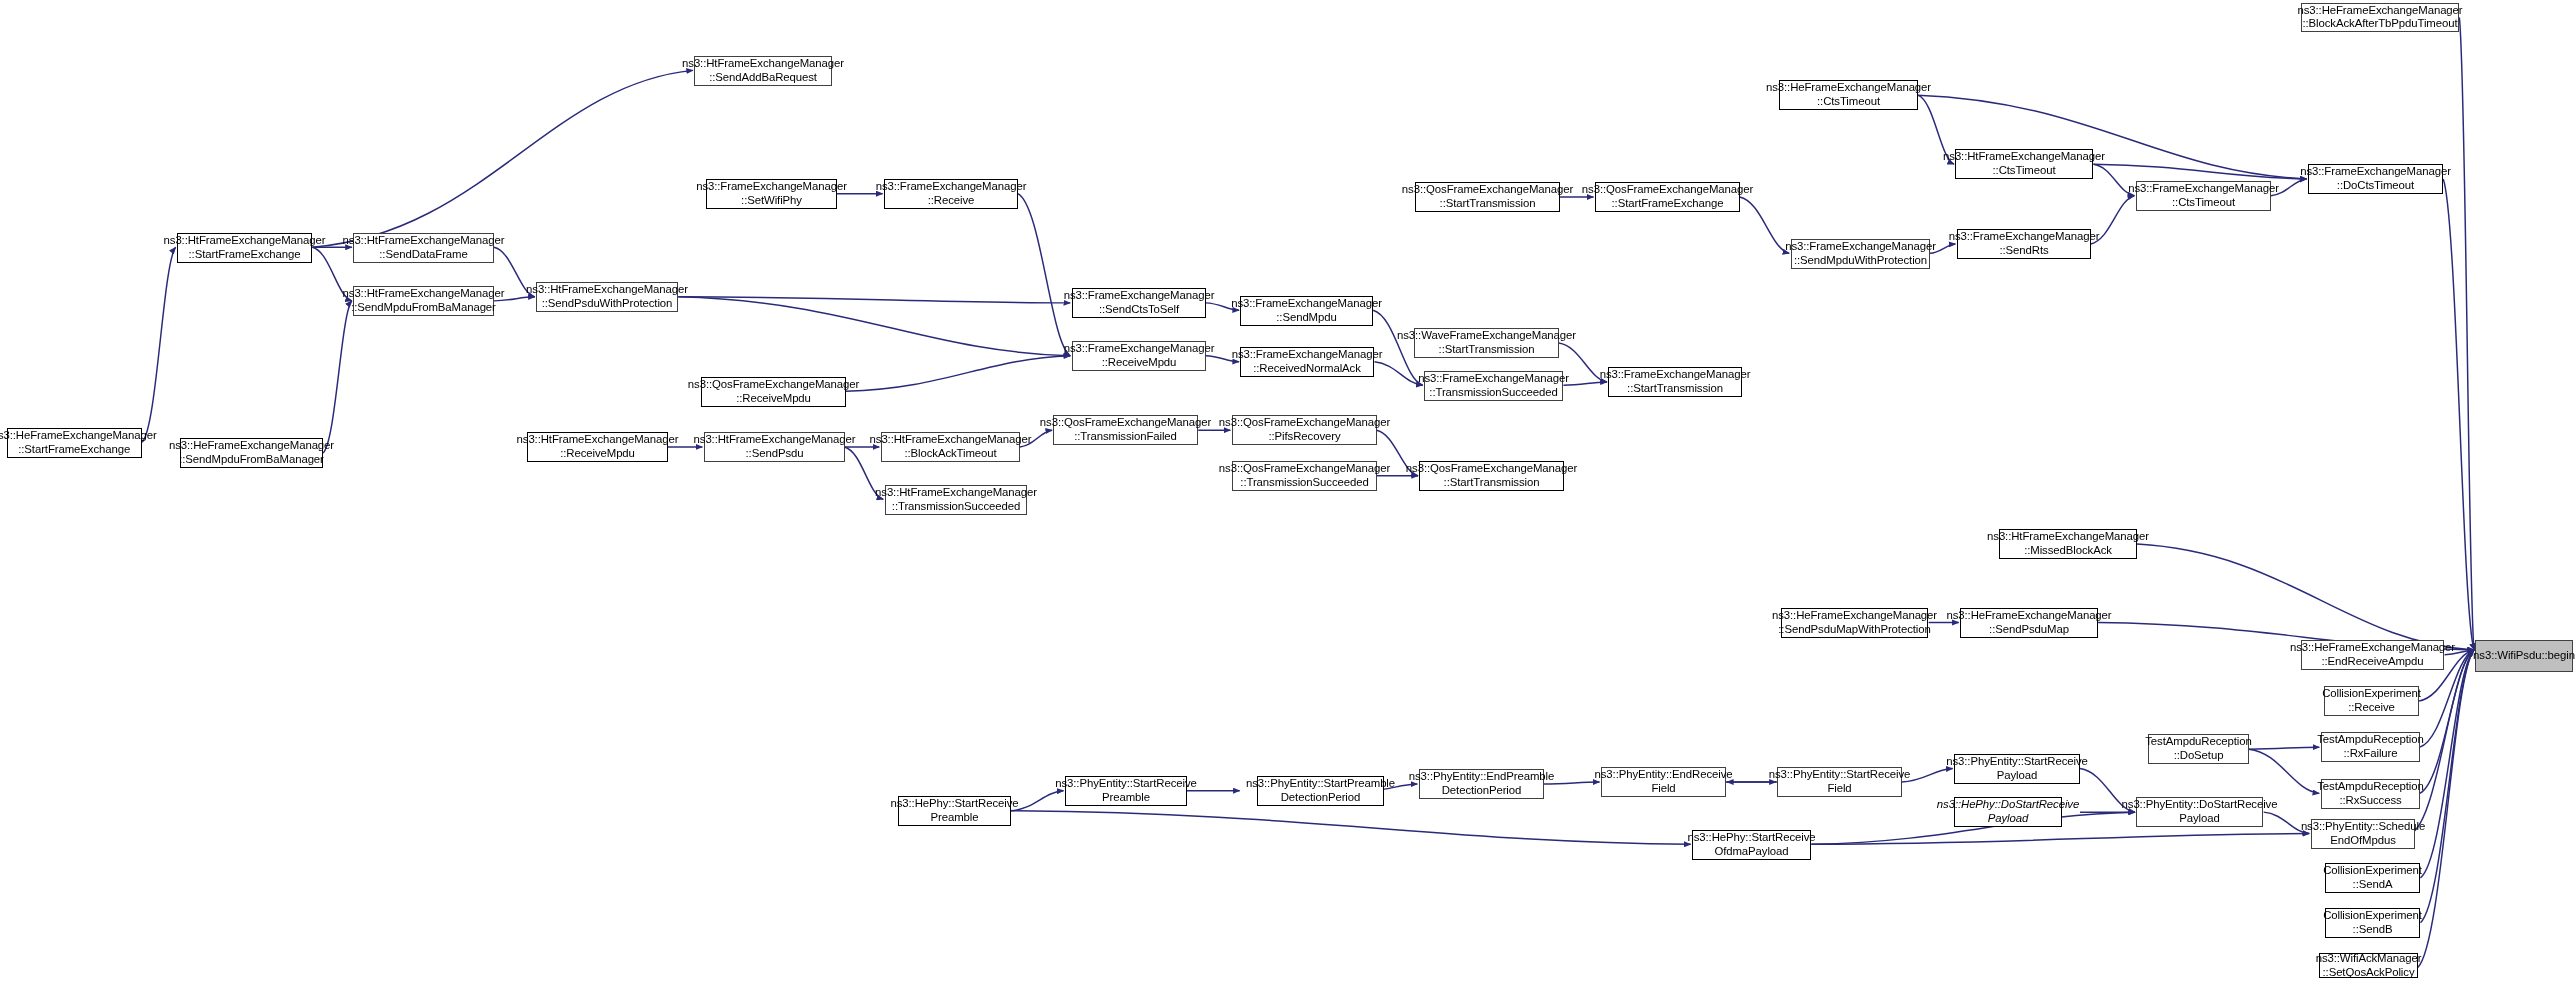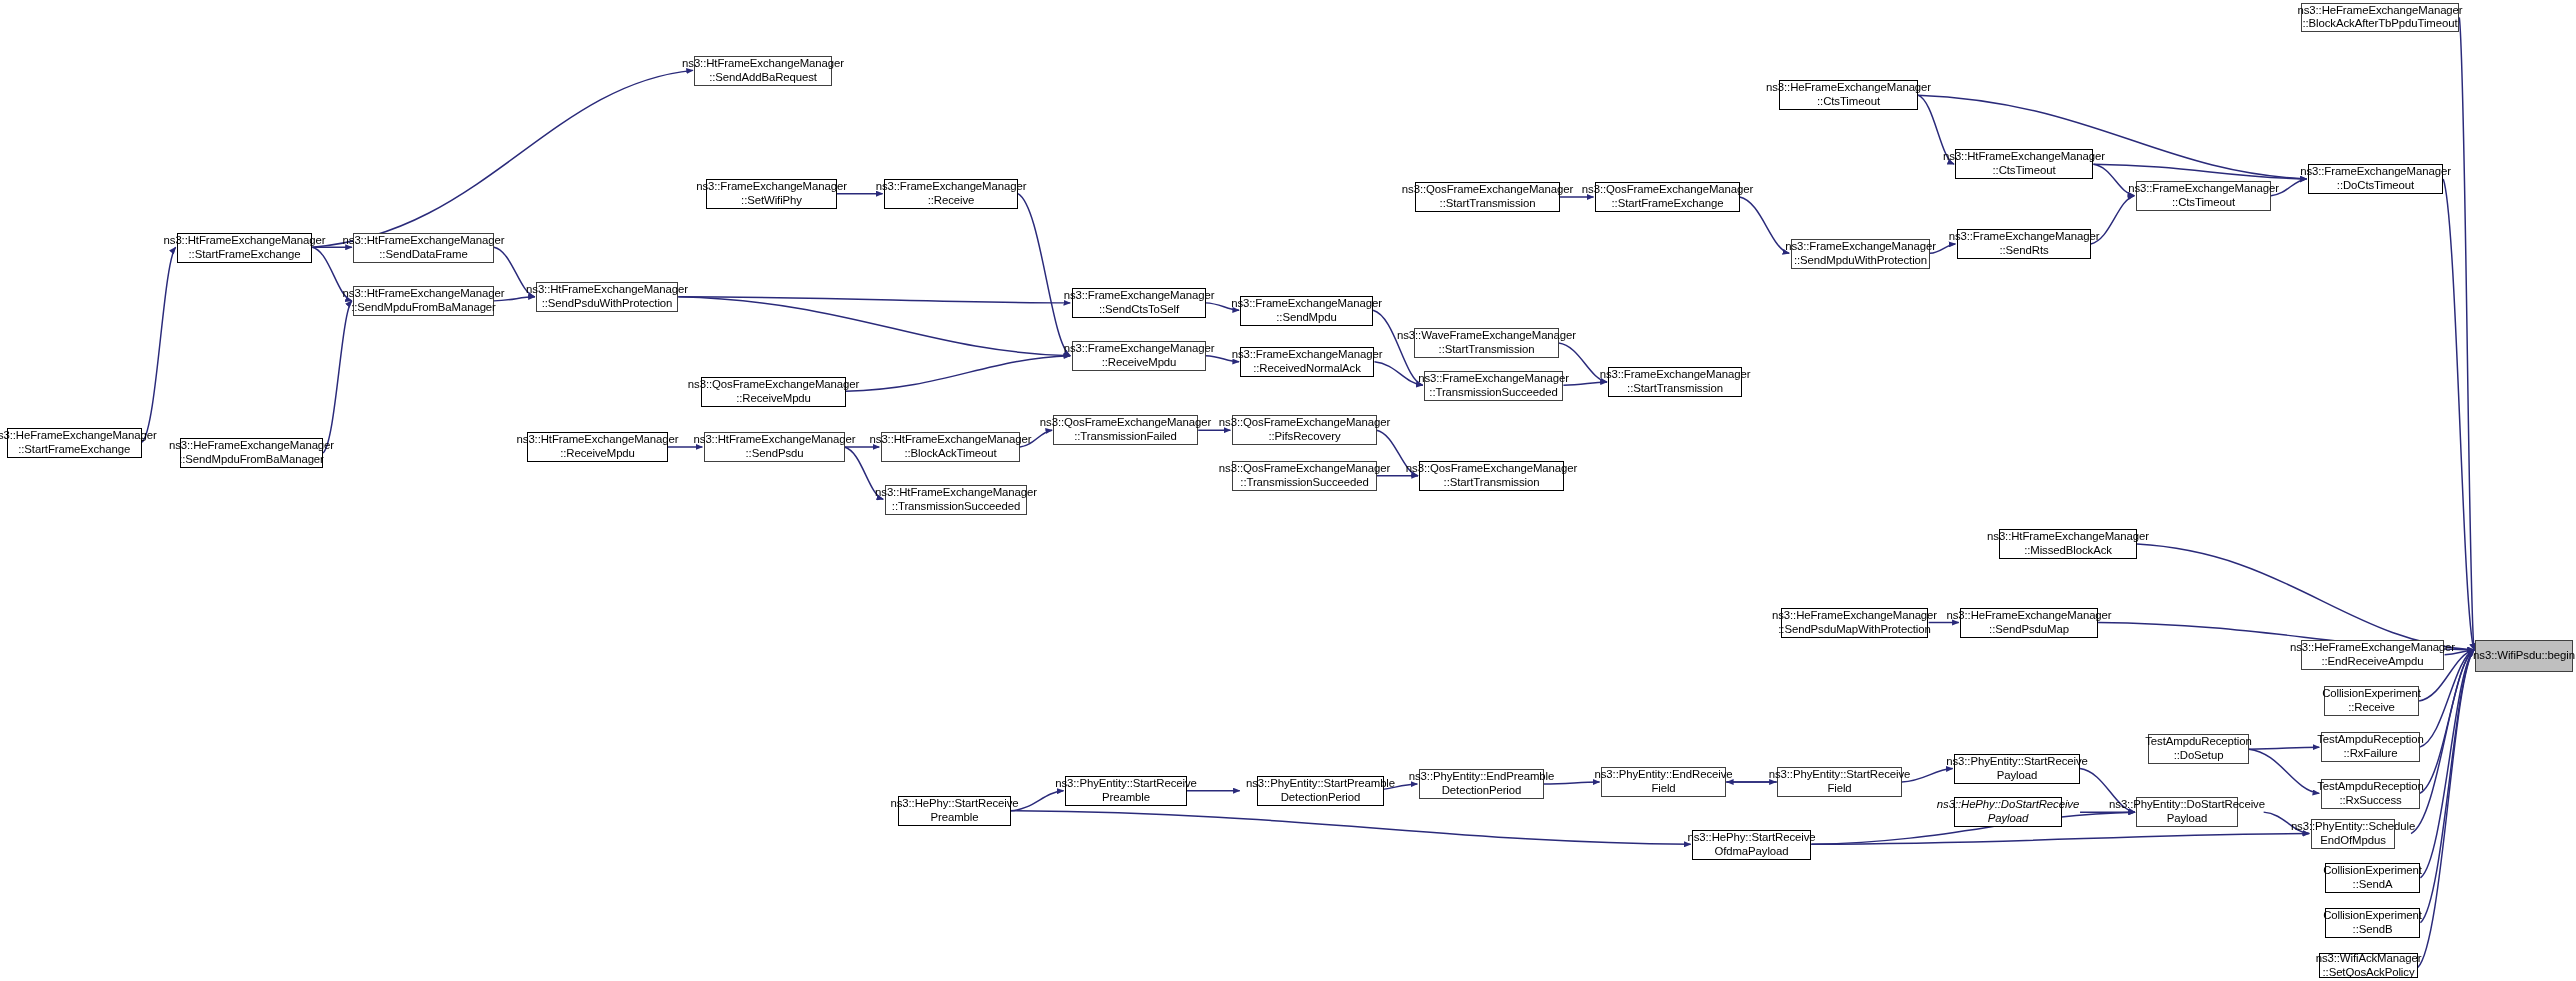--- a/index.html
+++ b/index.html
@@ -185,21 +185,21 @@
       <div class="node" style="left: 1960px; top: 608px; width: 138px; height: 29.5px;">ns3::HeFrameExchangeManager
 ::SendPsduMap</div>
       <div class="node thick" style="left: 2301px; top: 640px; width: 143px; height: 29.5px;">ns3::HeFrameExchangeManager
 ::EndReceiveAmpdu</div>
       <div class="node thick" style="left: 2324px; top: 686px; width: 95px; height: 29.5px;">CollisionExperiment
 ::Receive</div>
       <div class="node thick" style="left: 2321px; top: 732px; width: 99px; height: 29.5px;">TestAmpduReception
 ::RxFailure</div>
       <div class="node thick" style="left: 2321px; top: 779px; width: 99px; height: 29.5px;">TestAmpduReception
 ::RxSuccess</div>
-      <div class="node thick" style="left: 2311px; top: 819px; width: 84px; height: 29.5px;">ns3::PhyEntity::Schedule
+      <div class="node thick" style="left: 2311px; top: 819px; width: 104px; height: 29.5px;">ns3::PhyEntity::Schedule
 EndOfMpdus</div>
       <div class="node" style="left: 2325px; top: 863px; width: 95px; height: 29.5px;">CollisionExperiment
 ::SendA</div>
       <div class="node" style="left: 2325px; top: 908px; width: 95px; height: 29.5px;">CollisionExperiment
 ::SendB</div>
       <div class="node" style="left: 2319px; top: 953px; width: 99px; height: 25px;">ns3::WifiAckManager
 ::SetQosAckPolicy</div>
       <div class="node" style="left: 898px; top: 796px; width: 113px; height: 29.5px;">ns3::HePhy::StartReceive
 Preamble</div>
       <div class="node" style="left: 1065px; top: 776px; width: 122px; height: 29.5px;">ns3::PhyEntity::StartReceive
@@ -209,21 +209,21 @@
       <div class="node thick" style="left: 1419px; top: 769px; width: 125px; height: 29.5px;">ns3::PhyEntity::EndPreamble
 DetectionPeriod</div>
       <div class="node thick" style="left: 1601px; top: 767px; width: 125px; height: 29.5px;">ns3::PhyEntity::EndReceive
 Field</div>
       <div class="node thick" style="left: 1777px; top: 767px; width: 125px; height: 29.5px;">ns3::PhyEntity::StartReceive
 Field</div>
       <div class="node" style="left: 1954px; top: 754px; width: 126px; height: 29.5px;">ns3::PhyEntity::StartReceive
 Payload</div>
       <div class="node" style="left: 1954px; top: 797px; width: 108px; height: 29.5px; font-style: italic;">ns3::HePhy::DoStartReceive
 Payload</div>
-      <div class="node thick" style="left: 2136px; top: 797px; width: 102px; height: 29.5px;">ns3::PhyEntity::DoStartReceive
+      <div class="node thick" style="left: 2136px; top: 797px; width: 127px; height: 29.5px;">ns3::PhyEntity::DoStartReceive
 Payload</div>
       <div class="node thick" style="left: 2148px; top: 734px; width: 101px; height: 29.5px;">TestAmpduReception
 ::DoSetup</div>
       <div class="node" style="left: 1692px; top: 830px; width: 119px; height: 29.5px;">ns3::HePhy::StartReceive
 OfdmaPayload</div>
       <div class="node current" style="left: 2475px; top: 640px; width: 98px; height: 32px;">ns3::WifiPsdu::begin</div>
     </div>
 
 </div>
 

